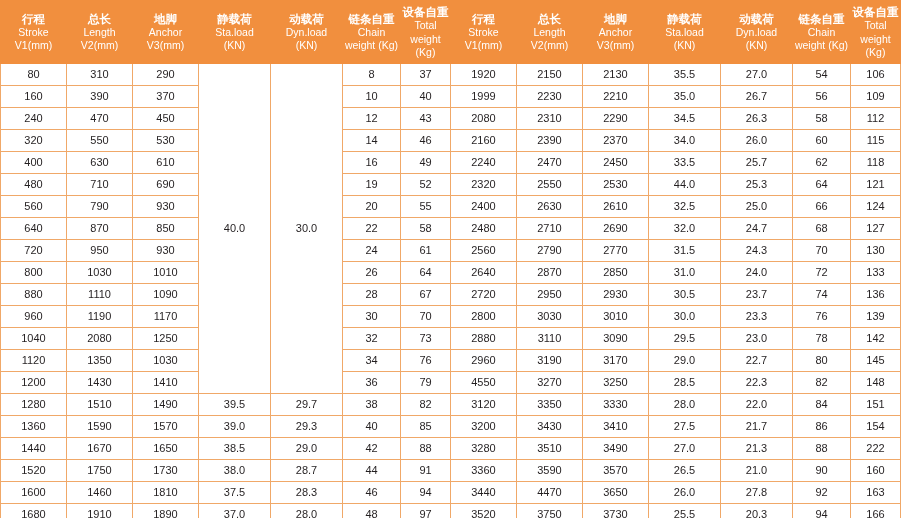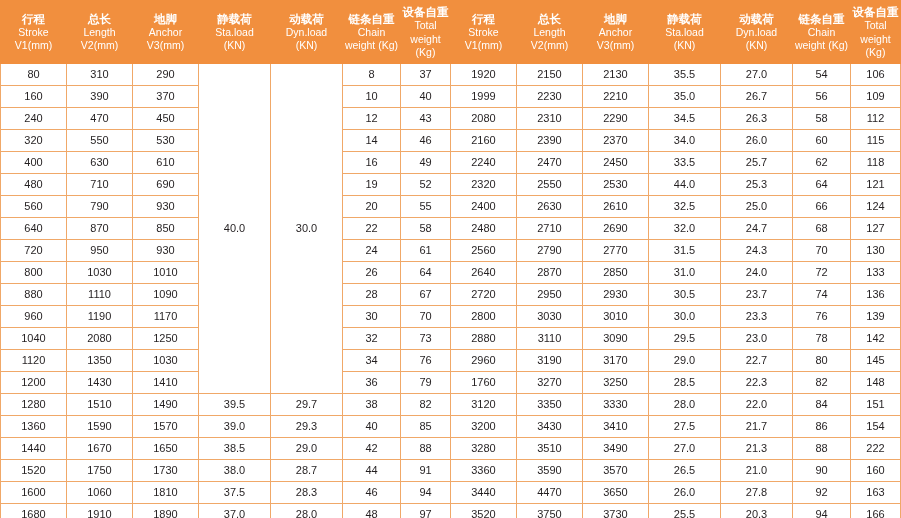--- a/index.html
+++ b/index.html
@@ -358,21 +358,21 @@
         <td>22.7</td>
         <td>80</td>
         <td>145</td>
       </tr>
       <tr>
         <td>1200</td>
         <td>1430</td>
         <td>1410</td>
         <td>36</td>
         <td>79</td>
-        <td>1760</td>
+        <td>4550</td>
         <td>3270</td>
         <td>3250</td>
         <td>28.5</td>
         <td>22.3</td>
         <td>82</td>
         <td>148</td>
       </tr>
       <tr>
         <td>1280</td>
         <td>1510</td>
@@ -432,21 +432,21 @@
         <td>3360</td>
         <td>3590</td>
         <td>3570</td>
         <td>26.5</td>
         <td>21.0</td>
         <td>90</td>
         <td>160</td>
       </tr>
       <tr>
         <td>1600</td>
-        <td>1060</td>
+        <td>1460</td>
         <td>1810</td>
         <td>37.5</td>
         <td>28.3</td>
         <td>46</td>
         <td>94</td>
         <td>3440</td>
         <td>4470</td>
         <td>3650</td>
         <td>26.0</td>
         <td>27.8</td>

